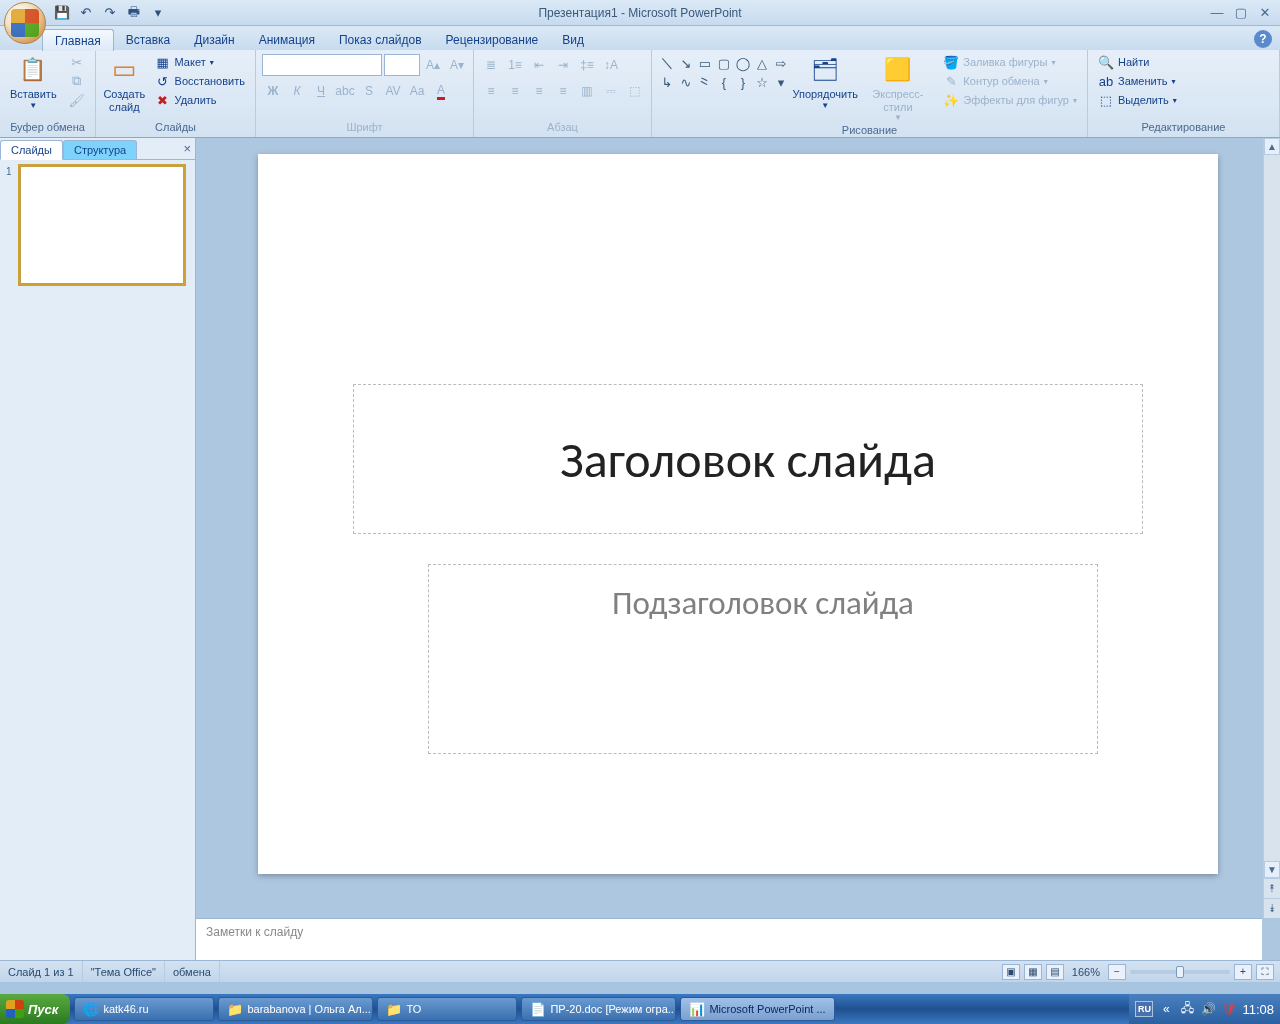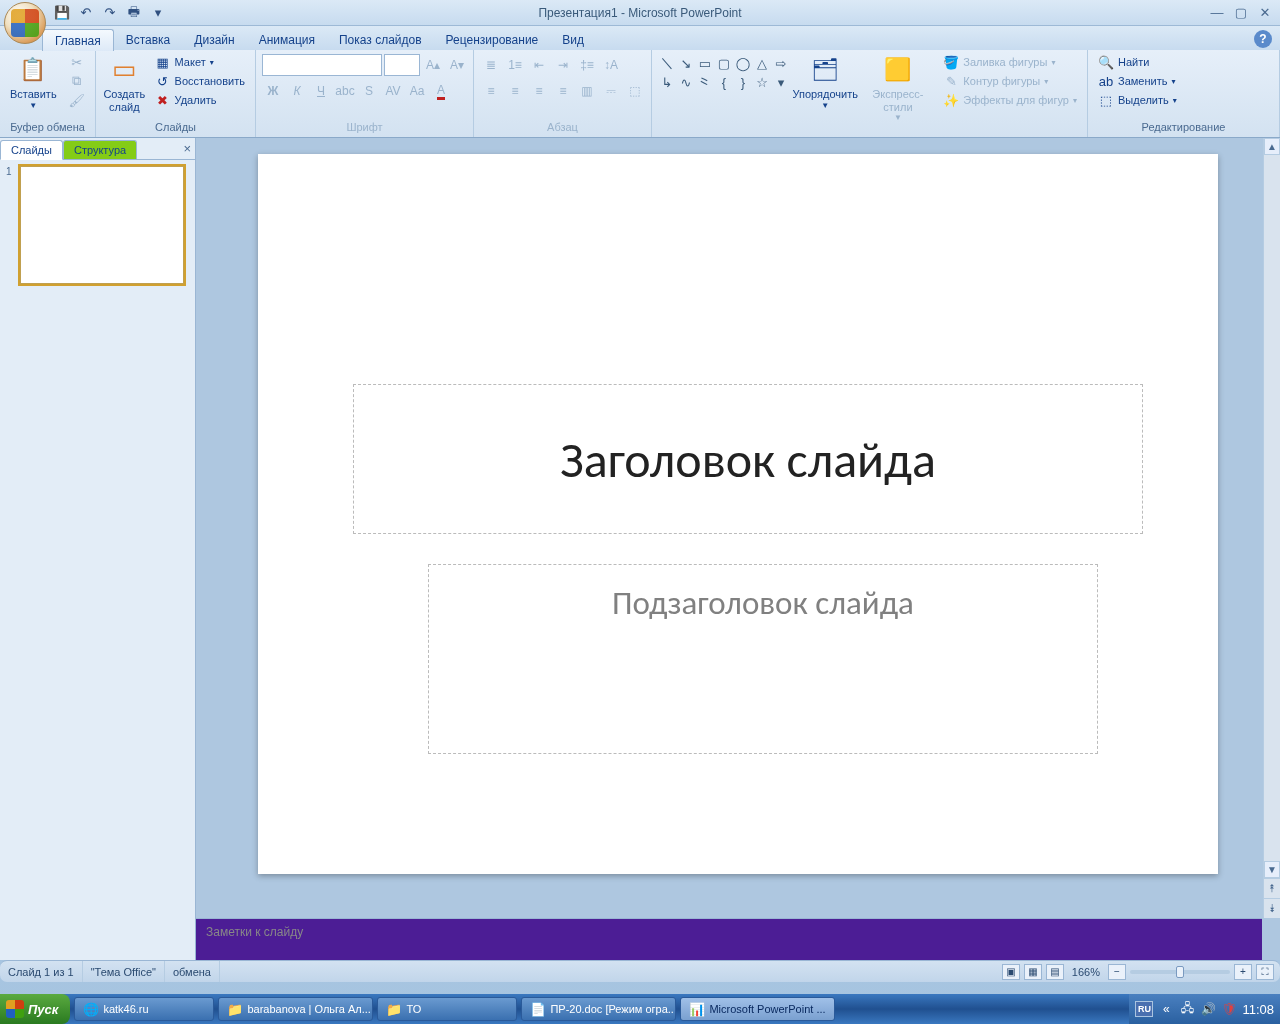--- a/index.html
+++ b/index.html
@@ -41,45 +41,45 @@
   .font-box { width: 120px; height: 22px; border: 1px solid #9ab6d4; background: #fff; font-size: 11px; color: #444; padding: 0 4px; }
   .font-sz { width: 36px; height: 22px; border: 1px solid #9ab6d4; background: #fff; font-size: 11px; padding: 0 3px; }
 
   .shape-grid { display: grid; grid-template-columns: repeat(7, 18px); grid-auto-rows: 18px; gap: 1px; }
   .shape-grid .s { border: 1px solid transparent; display: flex; align-items: center; justify-content: center; font-size: 13px; color: #3a5a7a; }
 
   
   .work { flex: 1; display: flex; min-height: 0; }
   .panel { width: 196px; background: #e3edf7; border-right: 1px solid #9ab6d4; display: flex; flex-direction: column; }
   .panel-tabs { height: 22px; display: flex; border-bottom: 1px solid #9ab6d4; position: relative; }
-  .panel-tab { font-size: 11px; color: #15428b; padding: 3px 10px; border: 1px solid #9ab6d4; border-bottom: none; background: #84cc16; border-top-left-radius: 3px; border-top-right-radius: 3px; margin-top: 2px; }
+  .panel-tab { font-size: 11px; color: #15428b; padding: 3px 10px; border: 1px solid #9ab6d4; border-bottom: none; background: #7dd3fc; border-top-left-radius: 3px; border-top-right-radius: 3px; margin-top: 2px; }
   .panel-tab.active { background: #fff; border-bottom: 1px solid #fff; margin-bottom: -1px; }
   .panel-close { position: absolute; right: 4px; top: 3px; font-size: 13px; color: #4a6a90; cursor: default; }
   .thumbs { flex: 1; background: #e3edf7; padding: 6px; overflow: auto; }
   .thumb { display: flex; }
   .thumb-num { width: 12px; font-size: 10px; color: #4a6a90; }
   .thumb-box { width: 164px; height: 118px; background: #fff; border: 1px solid #c0a050; outline: 2px solid #d0a030; margin-left: 2px; }
 
   .canvas-wrap { flex: 1; display: flex; flex-direction: column; background: #aec7e0; min-width: 0; }
   .canvas-scroll { flex: 1; display: flex; align-items: flex-start; justify-content: center; padding: 16px 10px; overflow: hidden; position: relative; }
   .vscrollbar { position: absolute; right: 0; top: 0; bottom: 0; width: 17px; background: #d9e3ee; border-left: 1px solid #b5cce2; }
   .vscrollbar .up, .vscrollbar .dn { height: 17px; background: #e6eefb; border: 1px solid #b5cce2; display: flex; align-items: center; justify-content: center; font-size: 10px; color: #4a6a90; }
   .vscrollbar .dn { position: absolute; bottom: 40px; left: 0; right: 0; }
   .vscrollbar .extra { position: absolute; bottom: 0; left: 0; right: 0; height: 40px; display: flex; flex-direction: column; }
   .vscrollbar .extra div { flex: 1; border-top: 1px solid #b5cce2; display: flex; align-items: center; justify-content: center; font-size: 11px; color: #4a6a90; }
 
   .slide { width: 960px; height: 720px; background: #fff; box-shadow: 0 2px 6px rgba(0,0,0,0.3); position: relative; }
   .ph { position: absolute; border: 1px dashed #bbb; display: flex; align-items: flex-start; justify-content: center; text-align: center; }
   .ph-title { left: 95px; top: 230px; width: 790px; height: 150px; font-size: 50px; color: #222; align-items: center; font-family: Calibri, "Segoe UI", sans-serif; }
   .ph-sub { left: 170px; top: 410px; width: 670px; height: 190px; font-size: 33px; color: #808080; padding-top: 18px; font-family: Calibri, "Segoe UI", sans-serif; }
 
-  .notes { height: 42px; background: #4c1d95; border-top: 1px solid #9ab6d4; padding: 6px 10px; font-size: 12px; color: #888; margin: 0 18px 0 0; }
-
-  
-  .status { height: 22px; background: linear-gradient(to bottom, #d3e2f1, #c1d5ea); border-top: 1px solid #9ab6d4; display: flex; align-items: center; font-size: 11px; color: #2a4a70; border-radius: 7px; }
+  .notes { height: 42px; background: #ffffff; border-top: 1px solid #9ab6d4; padding: 6px 10px; font-size: 12px; color: #888; margin: 0 18px 0 0; }
+
+  
+  .status { height: 22px; background: linear-gradient(to bottom, #d3e2f1, #c1d5ea); border-top: 1px solid #9ab6d4; display: flex; align-items: center; font-size: 11px; color: #2a4a70; }
   .status .cell { padding: 0 8px; border-right: 1px solid #b5cce2; height: 100%; display: flex; align-items: center; }
   .status-right { margin-left: auto; display: flex; align-items: center; gap: 4px; padding-right: 6px; }
   .viewbtn { width: 18px; height: 16px; border: 1px solid #9ab6d4; background: #eaf1fa; font-size: 10px; display: flex; align-items: center; justify-content: center; }
   .zoom-track { width: 100px; height: 4px; background: #b5cce2; position: relative; border-radius: 2px; }
   .zoom-thumb { position: absolute; left: 50%; top: -4px; width: 8px; height: 12px; background: #eaf1fa; border: 1px solid #7a9ac0; border-radius: 2px; margin-left: -4px; }
 
   
   .taskbar { height: 30px; background: linear-gradient(to bottom, #3a78c0 0%, #205090 50%, #3a78c0 100%); display: flex; align-items: center; font-size: 11px; color: #fff; margin-top: 12px; }
   .start { background: linear-gradient(to bottom, #5aaa40, #2a7a20); height: 100%; display: flex; align-items: center; padding: 0 12px 0 6px; border-radius: 0 8px 8px 0; font-style: italic; font-weight: bold; gap: 4px; font-size: 13px; }
   .start .flag { width: 18px; height: 18px; background: conic-gradient(#d04010 0 90deg, #40a010 90deg 180deg, #2060c0 180deg 270deg, #e0a020 270deg 360deg); border-radius: 3px; }
@@ -258,30 +258,31 @@
         <span style="font-size:8px">▼</span>
       </div>
       <div class="mini-col dim">
         <div class="mini">
             <span class="i">🪣</span>
             <span>Заливка фигуры</span> 
             <span style="font-size:8px">▾</span>
           </div>
         <div class="mini">
             <span class="i">✎</span>
-            <span>Контур фигуры</span> 
+            <span>Контур обмена</span> 
             <span style="font-size:8px">▾</span>
           </div>
         <div class="mini">
             <span class="i">✨</span>
             <span>Эффекты для фигур</span> 
             <span style="font-size:8px">▾</span>
           </div>
       </div>
     </div>
+    <div class="group-label">Рисование</div>
   </div>
 
   <div class="group" style="flex:1">
     <div class="group-body">
       <div class="mini-col">
         <div class="mini">
             <span class="i">🔍</span>
             <span>Найти</span>
           </div>
         <div class="mini">

